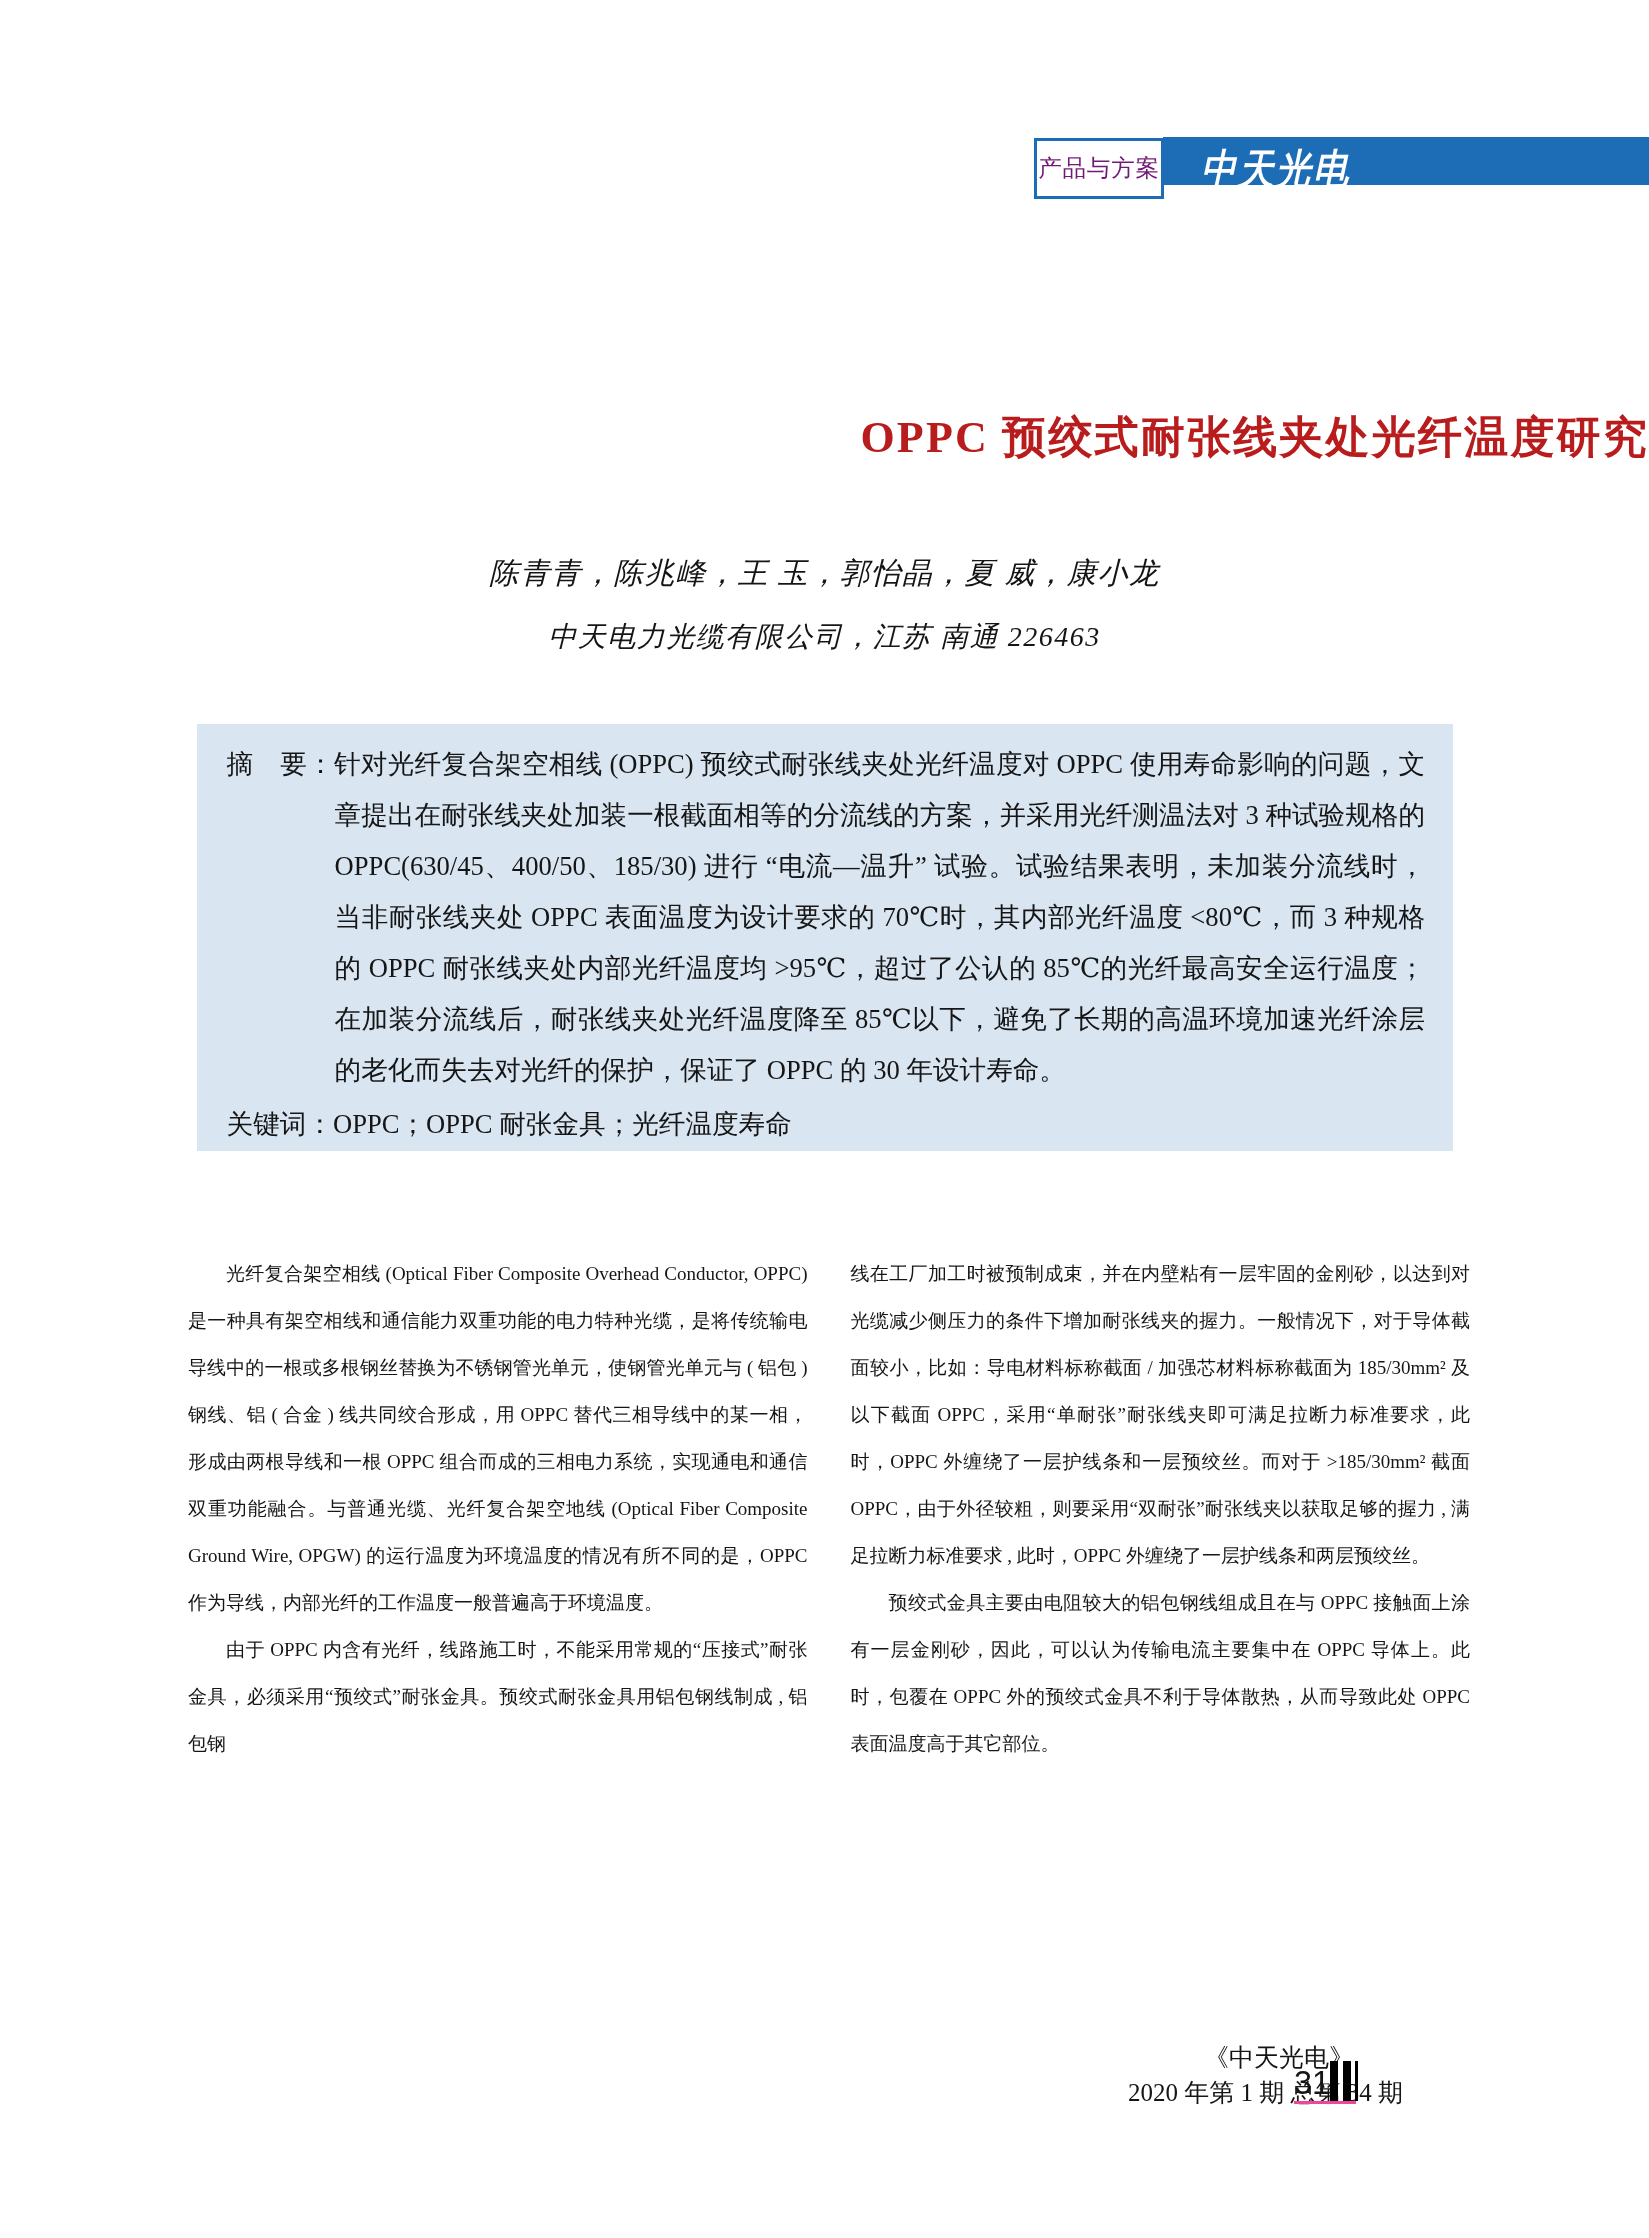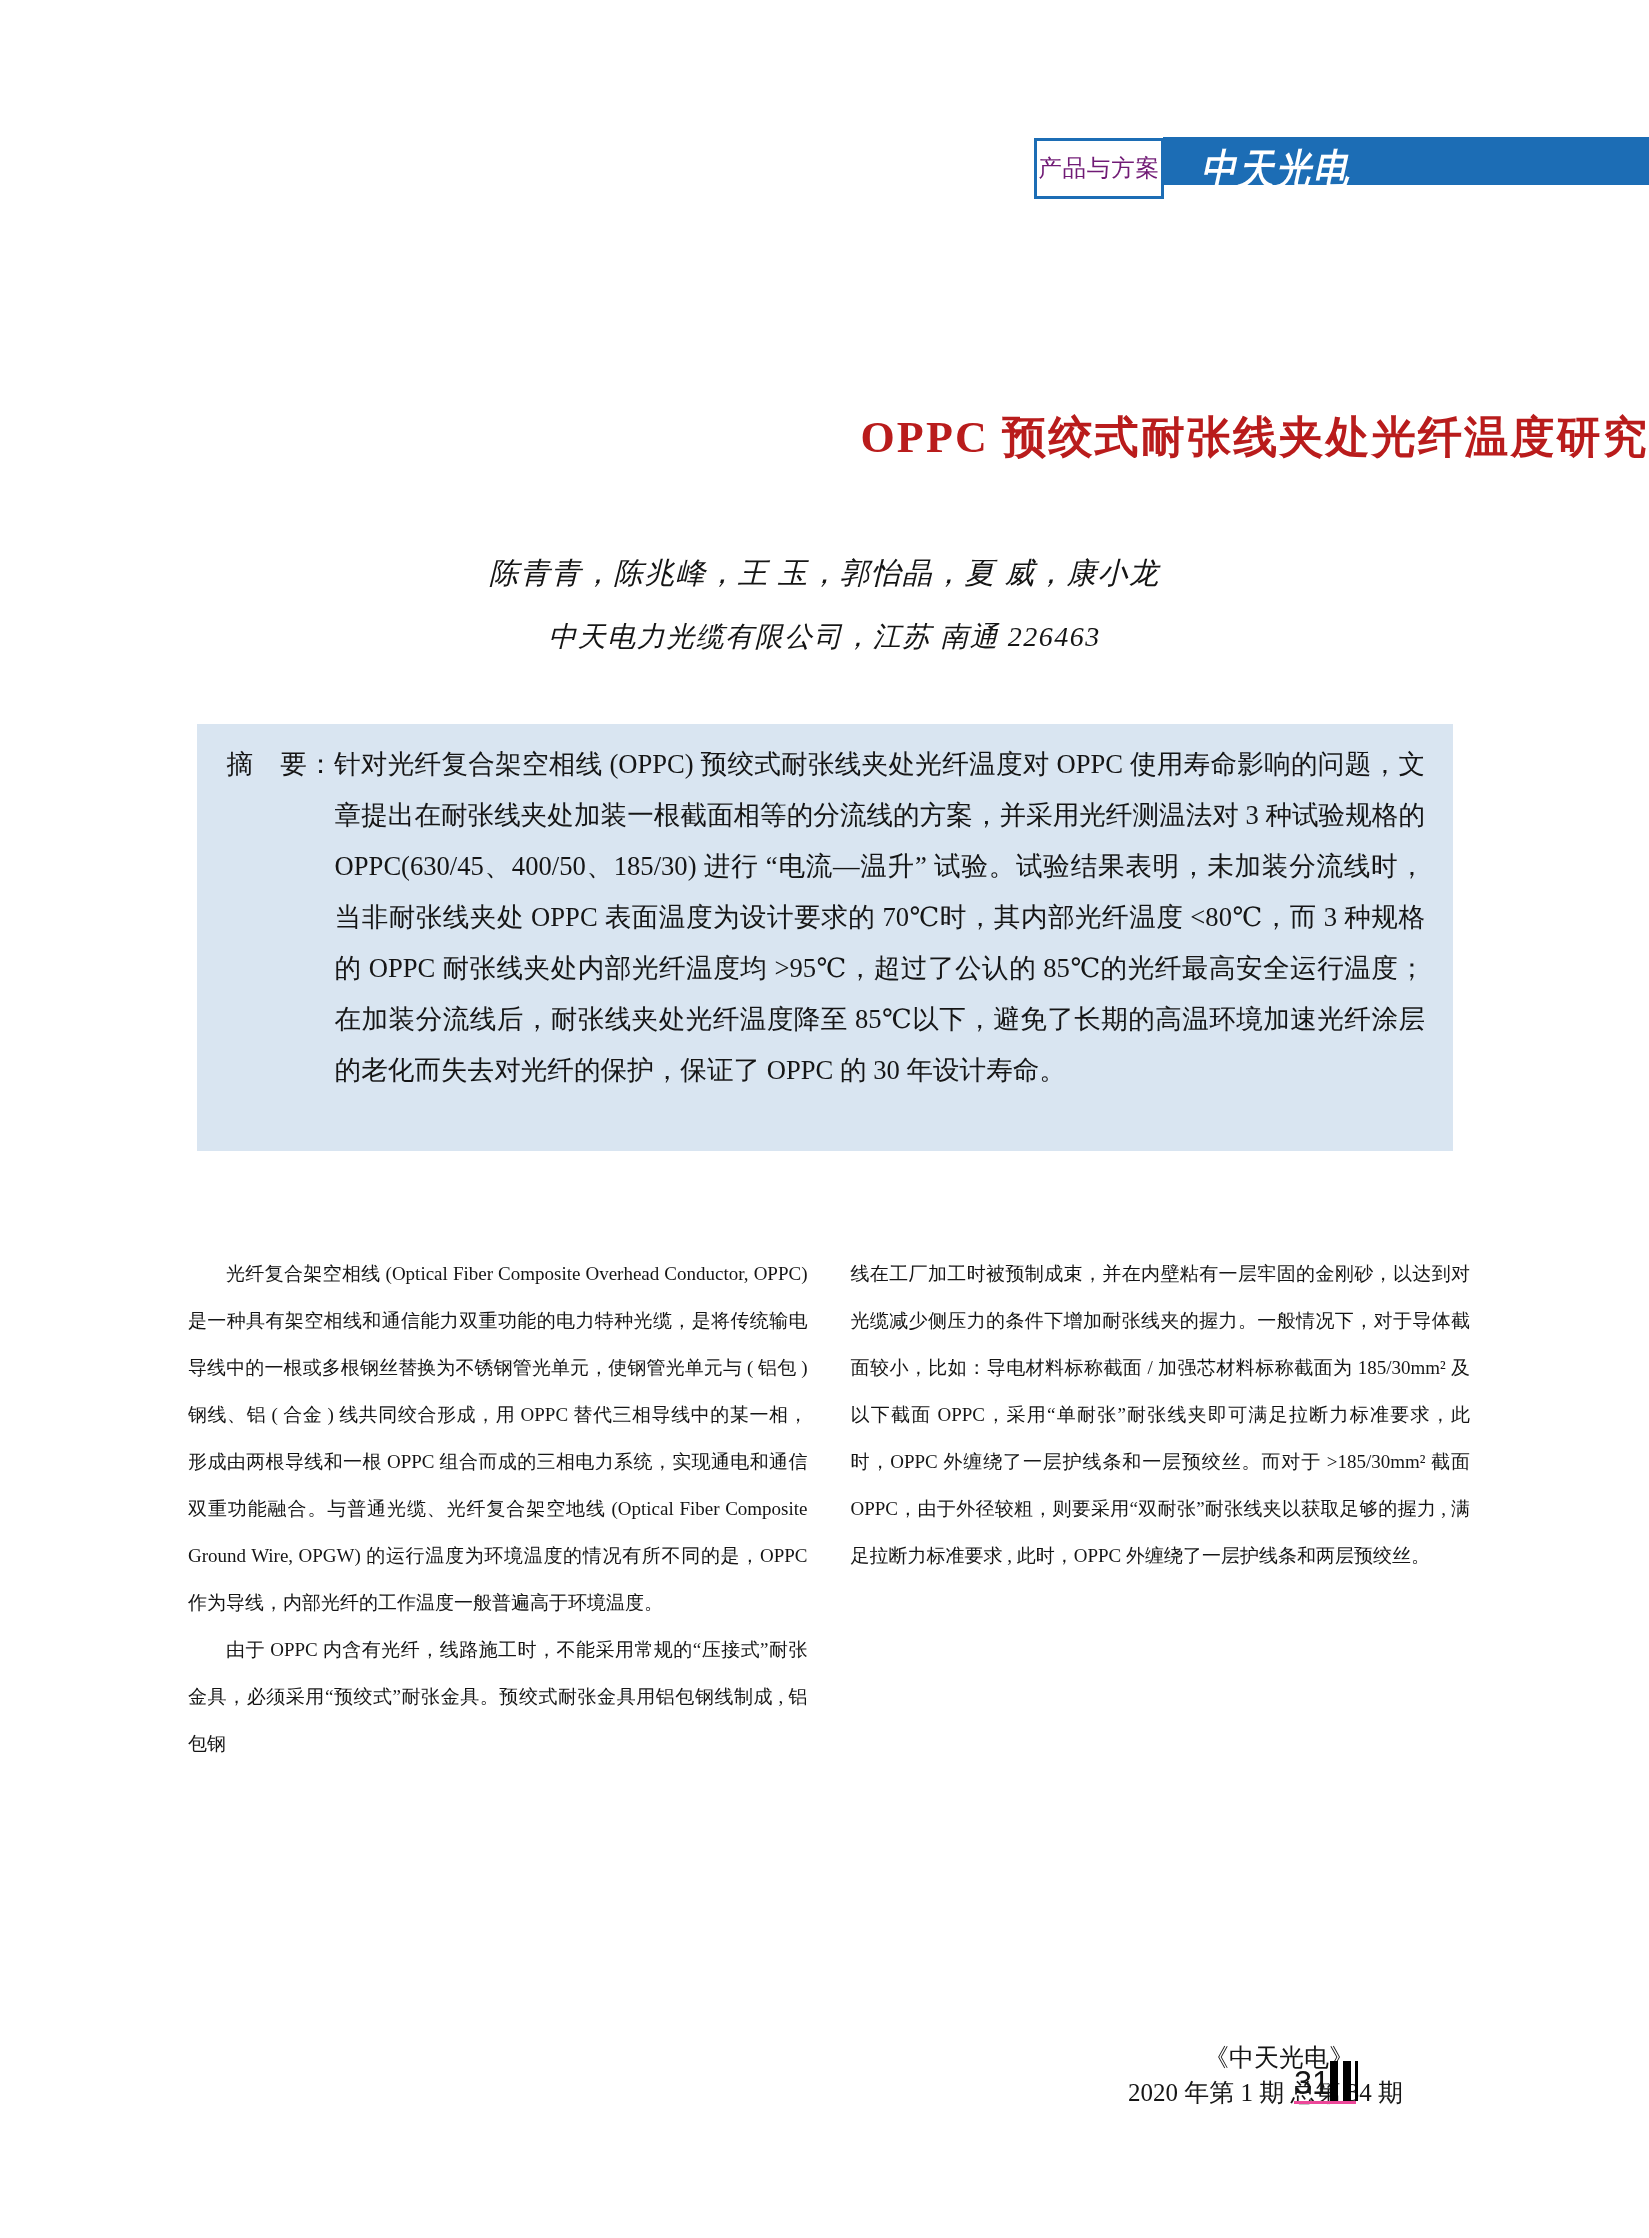--- a/index.html
+++ b/index.html
@@ -88,29 +88,31 @@
 <div class="brand-band">
   <div class="brand-logo">中天光电</div>
 </div>
 
 <div class="article-title">OPPC 预绞式耐张线夹处光纤温度研究</div>
 <div class="authors">陈青青，陈兆峰，王 玉，郭怡晶，夏 威，康小龙</div>
 <div class="affiliation">中天电力光缆有限公司，江苏 南通 226463</div>
 
 <div class="abstract-box">
   <p class="abstract-para"><span>摘　要：</span><span>针对光纤复合架空相线 (OPPC) 预绞式耐张线夹处光纤温度对 OPPC 使用寿命影响的问题，文章提出在耐张线夹处加装一根截面相等的分流线的方案，并采用光纤测温法对 3 种试验规格的 OPPC(630/45、400/50、185/30) 进行 “电流—温升” 试验。试验结果表明，未加装分流线时，当非耐张线夹处 OPPC 表面温度为设计要求的 70℃时，其内部光纤温度 &lt;80℃，而 3 种规格的 OPPC 耐张线夹处内部光纤温度均 &gt;95℃，超过了公认的 85℃的光纤最高安全运行温度；在加装分流线后，耐张线夹处光纤温度降至 85℃以下，避免了长期的高温环境加速光纤涂层的老化而失去对光纤的保护，保证了 OPPC 的 30 年设计寿命。</span></p>
+  <p class="keywords-line"><span>关键词：</span><span>OPPC；OPPC 耐张金具；光纤温度寿命</span></p>
 </div>
 
 <div class="columns">
   <div class="col">
     <p class="indent">光纤复合架空相线 (Optical Fiber Composite Overhead Conductor, OPPC) 是一种具有架空相线和通信能力双重功能的电力特种光缆，是将传统输电导线中的一根或多根钢丝替换为不锈钢管光单元，使钢管光单元与 ( 铝包 ) 钢线、铝 ( 合金 ) 线共同绞合形成，用 OPPC 替代三相导线中的某一相，形成由两根导线和一根 OPPC 组合而成的三相电力系统，实现通电和通信双重功能融合。与普通光缆、光纤复合架空地线 (Optical Fiber Composite Ground Wire, OPGW) 的运行温度为环境温度的情况有所不同的是，OPPC 作为导线，内部光纤的工作温度一般普遍高于环境温度。</p>
     <p class="indent">由于 OPPC 内含有光纤，线路施工时，不能采用常规的“压接式”耐张金具，必须采用“预绞式”耐张金具。预绞式耐张金具用铝包钢线制成 , 铝包钢</p>
   </div>
   <div class="col">
     <p>线在工厂加工时被预制成束，并在内壁粘有一层牢固的金刚砂，以达到对光缆减少侧压力的条件下增加耐张线夹的握力。一般情况下，对于导体截面较小，比如：导电材料标称截面 / 加强芯材料标称截面为 185/30mm² 及以下截面 OPPC，采用“单耐张”耐张线夹即可满足拉断力标准要求，此时，OPPC 外缠绕了一层护线条和一层预绞丝。而对于 &gt;185/30mm² 截面 OPPC，由于外径较粗，则要采用“双耐张”耐张线夹以获取足够的握力 , 满足拉断力标准要求 , 此时，OPPC 外缠绕了一层护线条和两层预绞丝。</p>
+    <p class="indent">预绞式金具主要由电阻较大的铝包钢线组成且在与 OPPC 接触面上涂有一层金刚砂，因此，可以认为传输电流主要集中在 OPPC 导体上。此时，包覆在 OPPC 外的预绞式金具不利于导体散热，从而导致此处 OPPC 表面温度高于其它部位。</p>
   </div>
 </div>
 
 <div class="footer-journal">《中天光电》</div>
 <div class="footer-issue">2020 年第 1 期 总第 34 期</div>
 <div class="page-group">
   <div class="page-num">31</div>
   <div class="bars">
     <div class="bar w1"></div>
     <div class="bar w2"></div>

